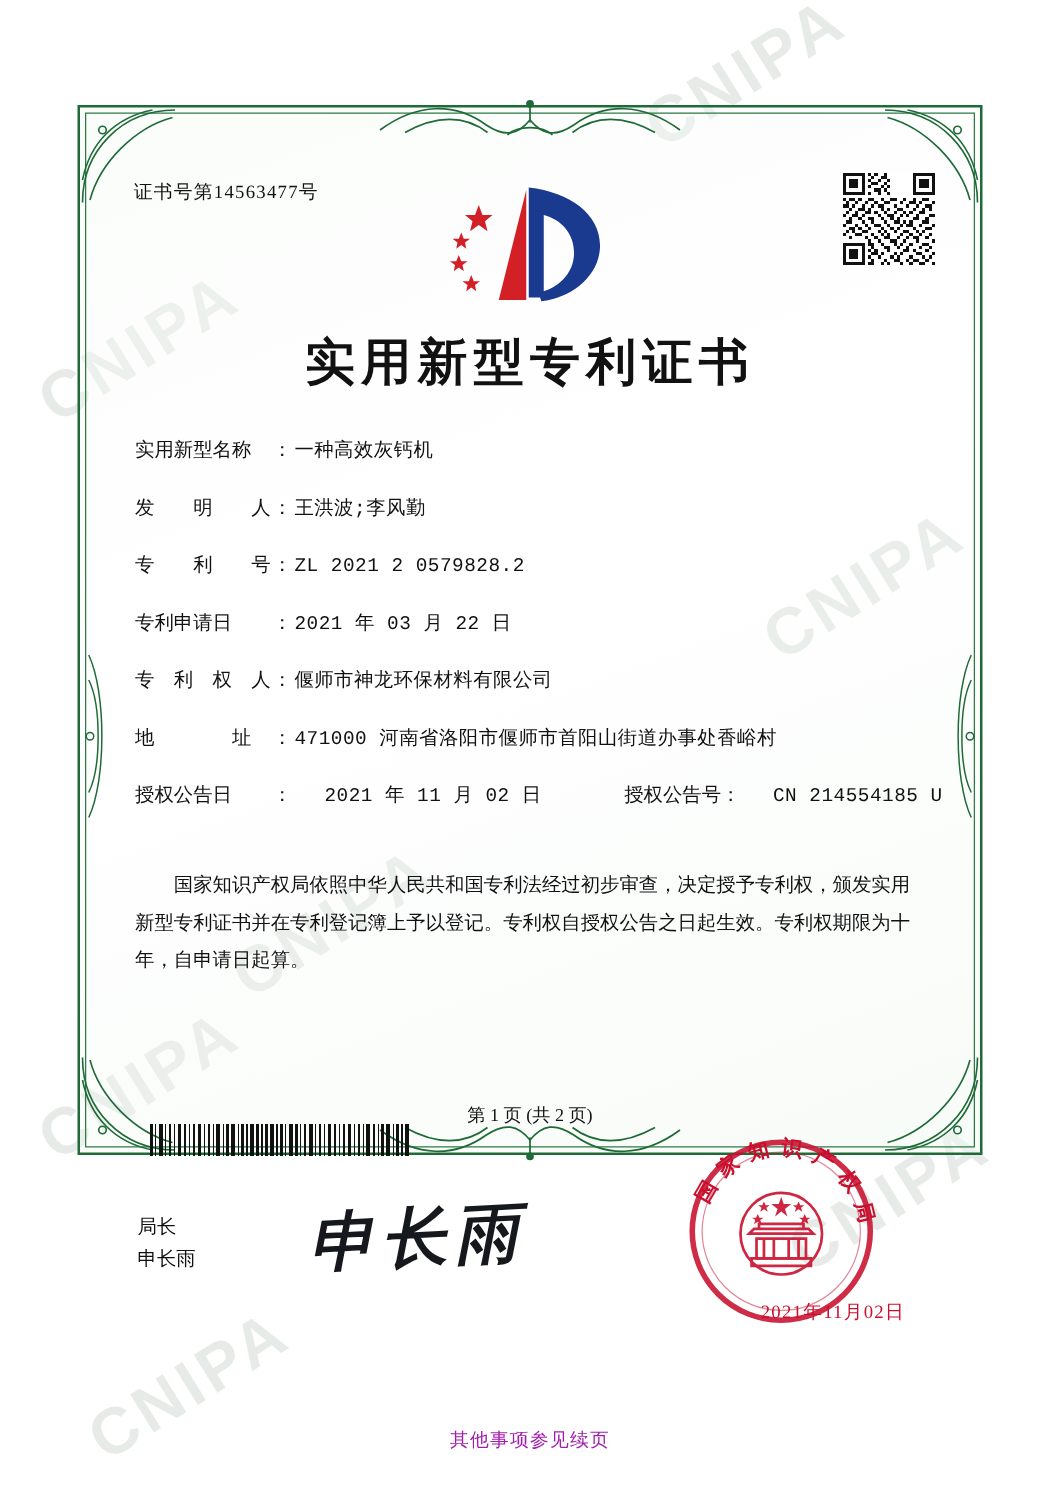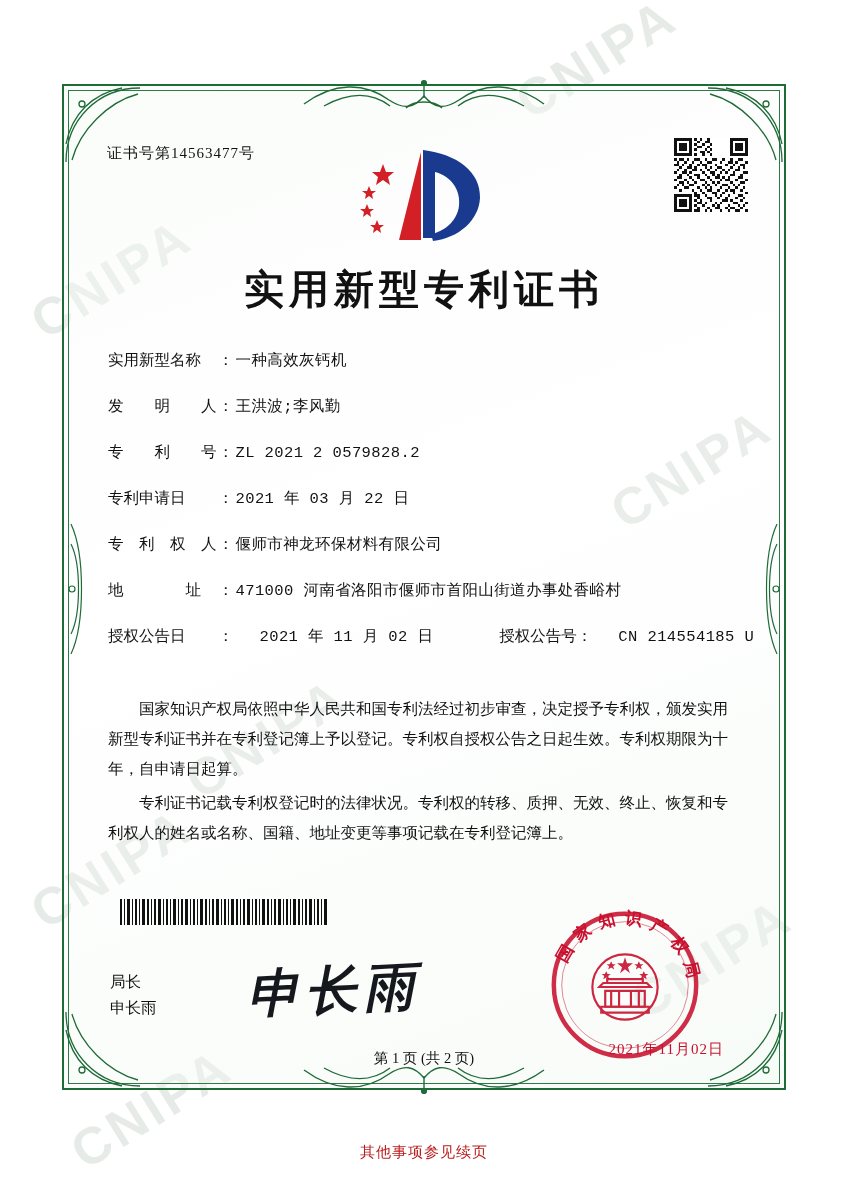--- a/index.html
+++ b/index.html
@@ -40,21 +40,21 @@
   .wm-e { left: 175px; top: 760px;  font-size: 52px; }
   .wm-f { left: 620px; top: 980px;  font-size: 52px; }
   .wm-g { left: 60px;  top: 1130px; font-size: 52px; }
 
   
   .certificate {
     position: absolute;
     left: 62px;
     top: 84px;
     width: 724px;
-    height: 1006px;
+    height: 840px;
     z-index: 1;
     background: linear-gradient(160deg, rgba(246,250,246,0.55) 0%, rgba(255,255,255,0.1) 45%, rgba(240,248,241,0.5) 100%);
   }
   .frame-outer {
     position: absolute;
     inset: 0;
     border: 2px solid #1f6b38;
   }
   .frame-inner {
     position: absolute;
@@ -215,21 +215,21 @@
     color: #111;
   }
 
   .continuation-note {
     position: absolute;
     left: 0;
     right: 0;
     top: 1143px;
     text-align: center;
     font-size: 15px;
-    color: #b91c1c;
+    color: #a21caf;
     letter-spacing: 1px;
     z-index: 4;
   }
 </style>
 </head>
 <body>
 
 <div class="watermark-layer">
   <div class="wm wm-a">CNIPA</div>
   <div class="wm wm-b">CNIPA</div>
@@ -579,21 +579,20 @@
         <span class="field-colon">：</span>
         <span class="field-value">2021 年 11 月 02 日</span>
         <span class="second-label">授权公告号</span>
         <span class="field-colon">：</span>
         <span class="field-value">CN 214554185 U</span>
       </div>
     </div>
 
     <div class="paragraphs">
       <p>国家知识产权局依照中华人民共和国专利法经过初步审查，决定授予专利权，颁发实用新型专利证书并在专利登记簿上予以登记。专利权自授权公告之日起生效。专利权期限为十年，自申请日起算。</p>
-      <p>专利证书记载专利权登记时的法律状况。专利权的转移、质押、无效、终止、恢复和专利权人的姓名或名称、国籍、地址变更等事项记载在专利登记簿上。</p>
     </div>
 
     <svg class="barcode" viewBox="0 0 210 26" shape-rendering="crispEdges">
       <rect width="210" height="26" fill="#ffffff" opacity="0"></rect>
       <g fill="#111111">
         <rect x="0" y="0" width="2" height="26"></rect>
           <rect x="4" y="0" width="1" height="26"></rect>
         <rect x="7" y="0" width="3" height="26"></rect>
           <rect x="12" y="0" width="1" height="26"></rect>
         <rect x="15" y="0" width="2" height="26"></rect>

